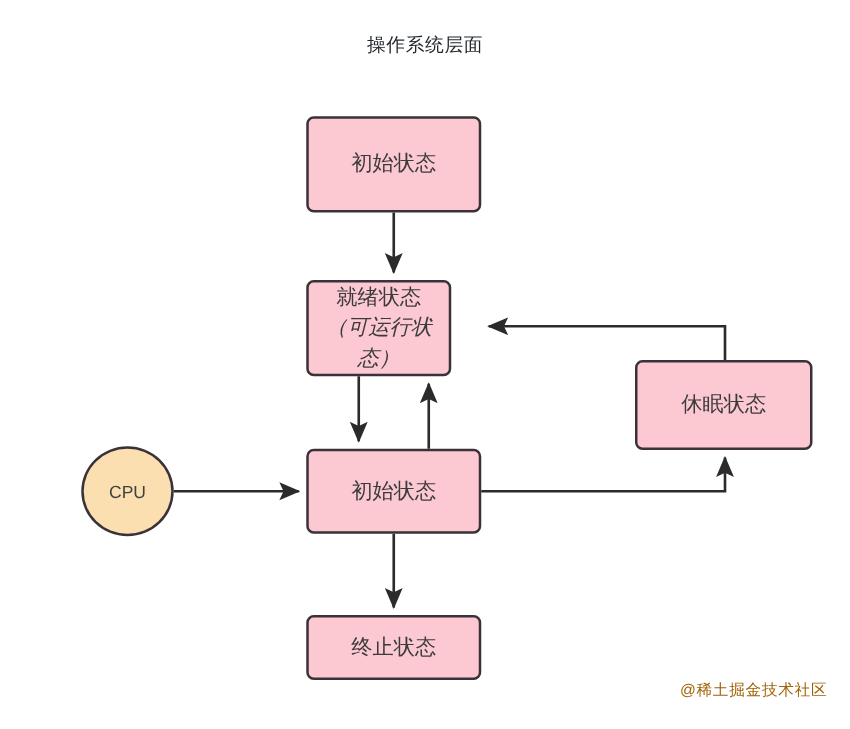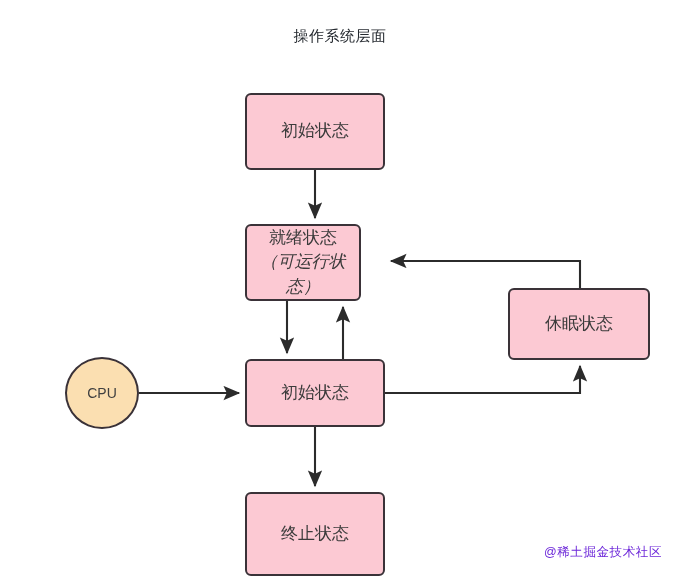--- a/index.html
+++ b/index.html
@@ -53,21 +53,21 @@
     border-radius: 50%;
     background: #fbdfb1;
     font-size: 14px;
     color: #404040;
   }
   .watermark {
     position: absolute;
     right: 18px;
     bottom: 22px;
     font-size: 12.5px;
-    color: #6d28d9;
+    color: #a16207;
     letter-spacing: 0.6px;
     user-select: none;
   }
   .edge-layer {
     position: absolute;
     left: 0; top: 0;
     width: 680px; height: 583px;
     pointer-events: none;
   }
 </style>
@@ -120,21 +120,21 @@
 
   <div class="node" style="left:245px; top:224px; width:116px; height:77px;">
     <span>就绪状态</span>
     <span class="line2">（可运行状态）</span>
   </div>
 
   <div class="node" style="left:245px; top:359px; width:140px; height:68px;">
     <span>初始状态</span>
   </div>
 
-  <div class="node" style="left:245px; top:492px; width:140px; height:84px;">
+  <div class="node" style="left:245px; top:492px; width:140px; height:52px;">
     <span>终止状态</span>
   </div>
 
   <div class="node" style="left:508px; top:288px; width:142px; height:72px;">
     <span>休眠状态</span>
   </div>
 
   <div class="node cpu" style="left:65px; top:357px; width:74px; height:72px;">
     <span>CPU</span>
   </div>

